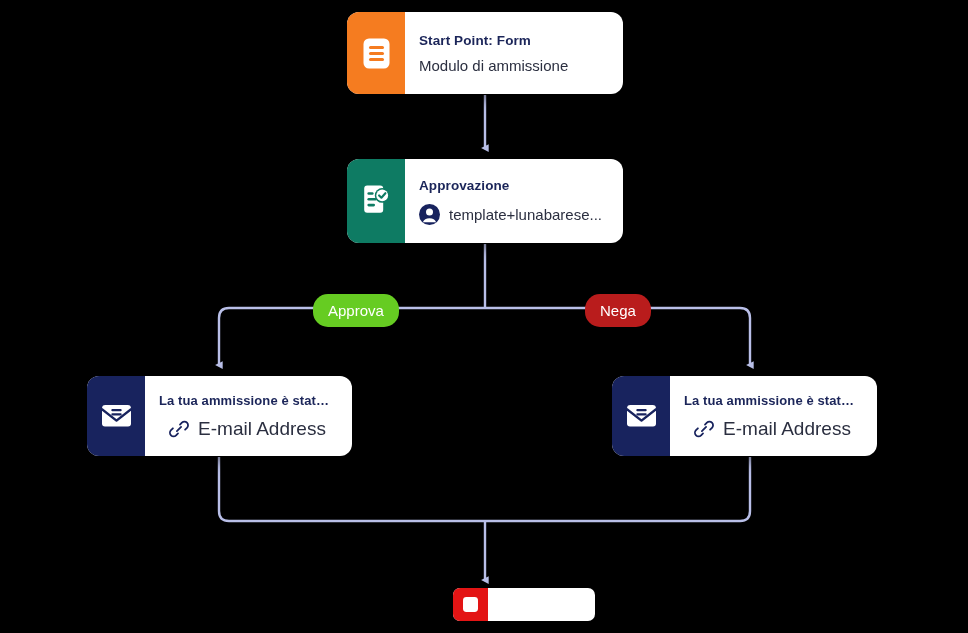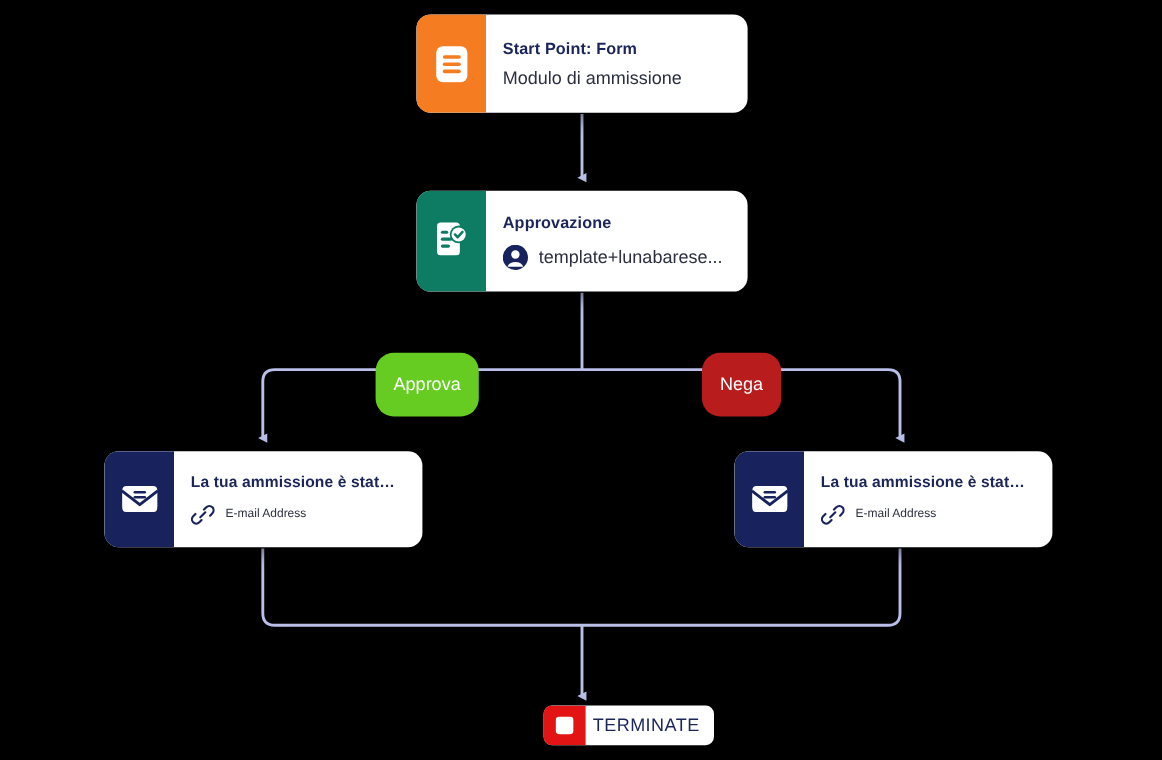--- a/index.html
+++ b/index.html
@@ -108,21 +108,21 @@
     height: 80px;
   }
   #node-email-denied {
     left: 612px;
     top: 376px;
     width: 265px;
     height: 80px;
   }
   .node-email .node-icon { background: #18235e; }
   .node-email .node-title { font-size: 13px; }
-  .node-email .node-sub { font-size: 10px; margin-top: 10px; }
+  .node-email .node-sub { font-size: 19px; margin-top: 10px; justify-content: center; }
 
   #node-terminate {
     left: 453px;
     top: 588px;
     width: 142px;
     height: 33px;
     border-radius: 7px;
     box-shadow: 0 3px 10px rgba(0,0,0,0.6);
   }
   #node-terminate .node-icon {
@@ -145,21 +145,21 @@
   
   .pill {
     position: absolute;
     height: 29px;
     border-radius: 15px;
     display: flex;
     align-items: center;
     justify-content: center;
     font-size: 15px;
     color: #ffffff;
-    padding: 12px 15px;
+    padding: 2px 15px;
     white-space: nowrap;
   }
   #pill-approve {
     left: 313px;
     top: 294px;
     background: #66cc22;
   }
   #pill-deny {
     left: 585px;
     top: 294px;
@@ -294,16 +294,15 @@
       </div>
     </div>
   </div>
 
   <div class="node" id="node-terminate">
     <div class="node-icon">
       <svg class="glyph" width="15" height="15" viewBox="0 0 15 15" xmlns="http://www.w3.org/2000/svg">
         <rect x="0" y="0" width="15" height="15" rx="3.4" fill="#ffffff"></rect>
       </svg>
     </div>
-    <div class="term-label">TERMINATE</div>
   </div>
 
 </div>
 
 </body></html>

